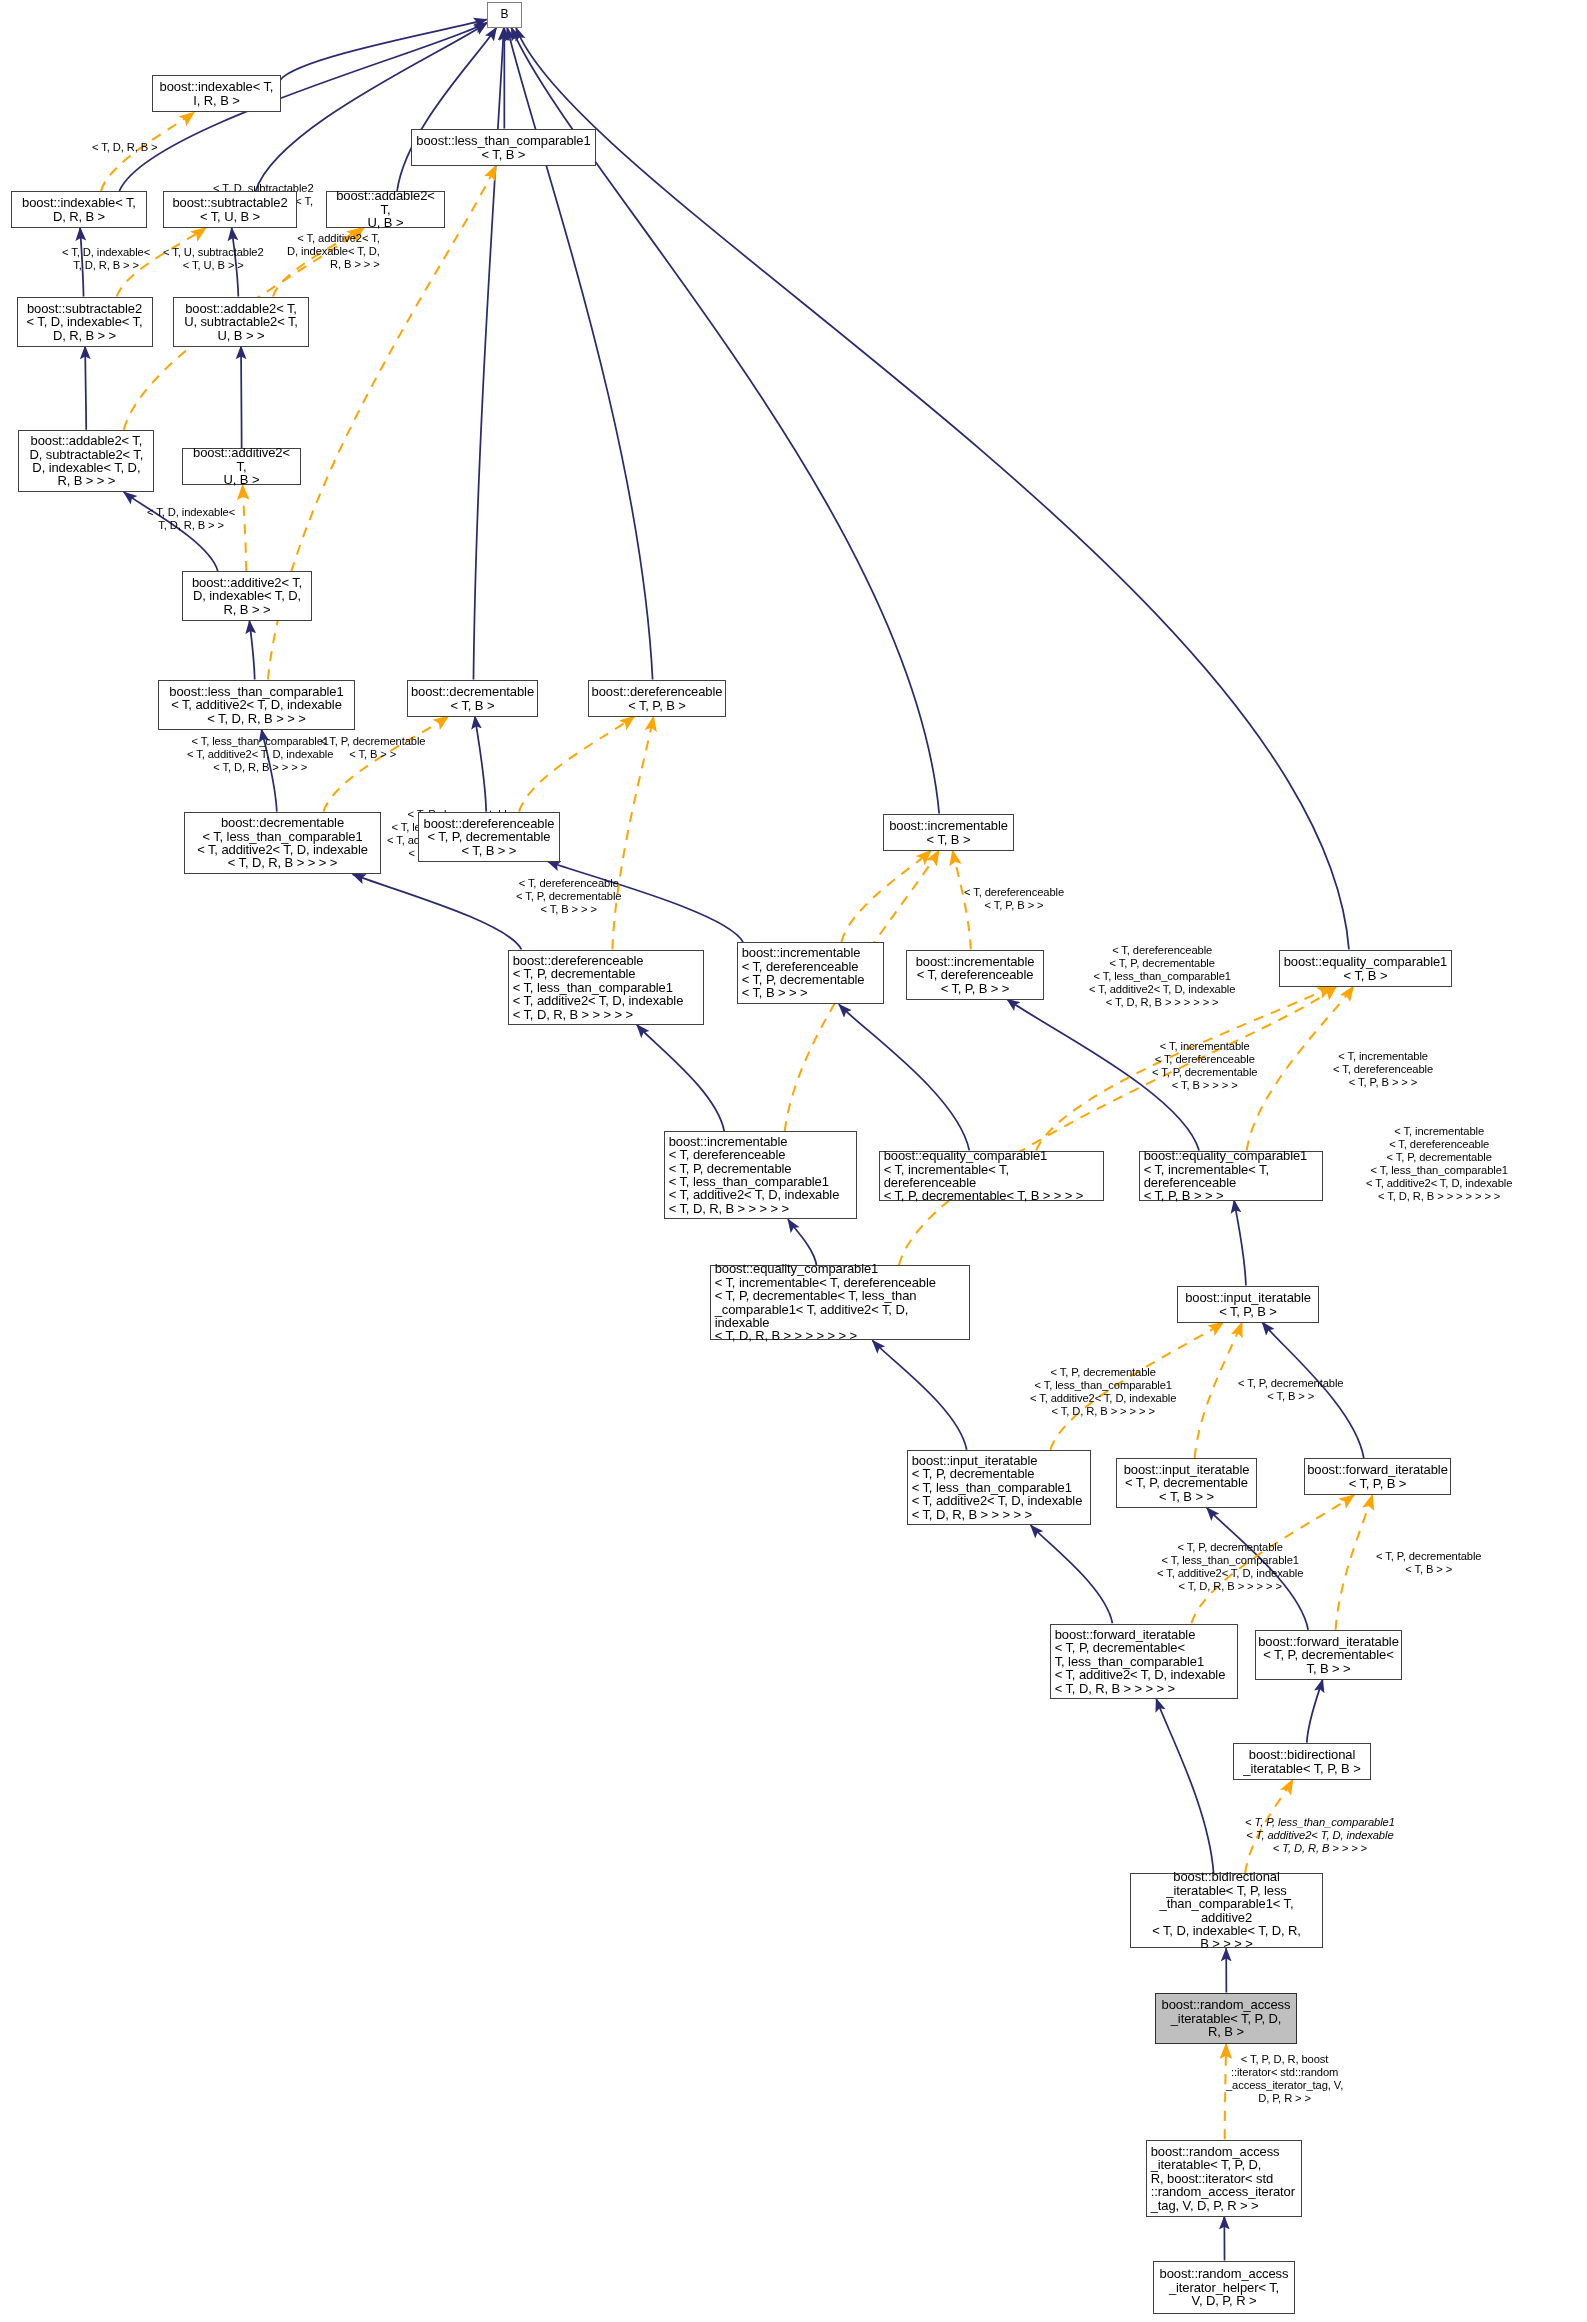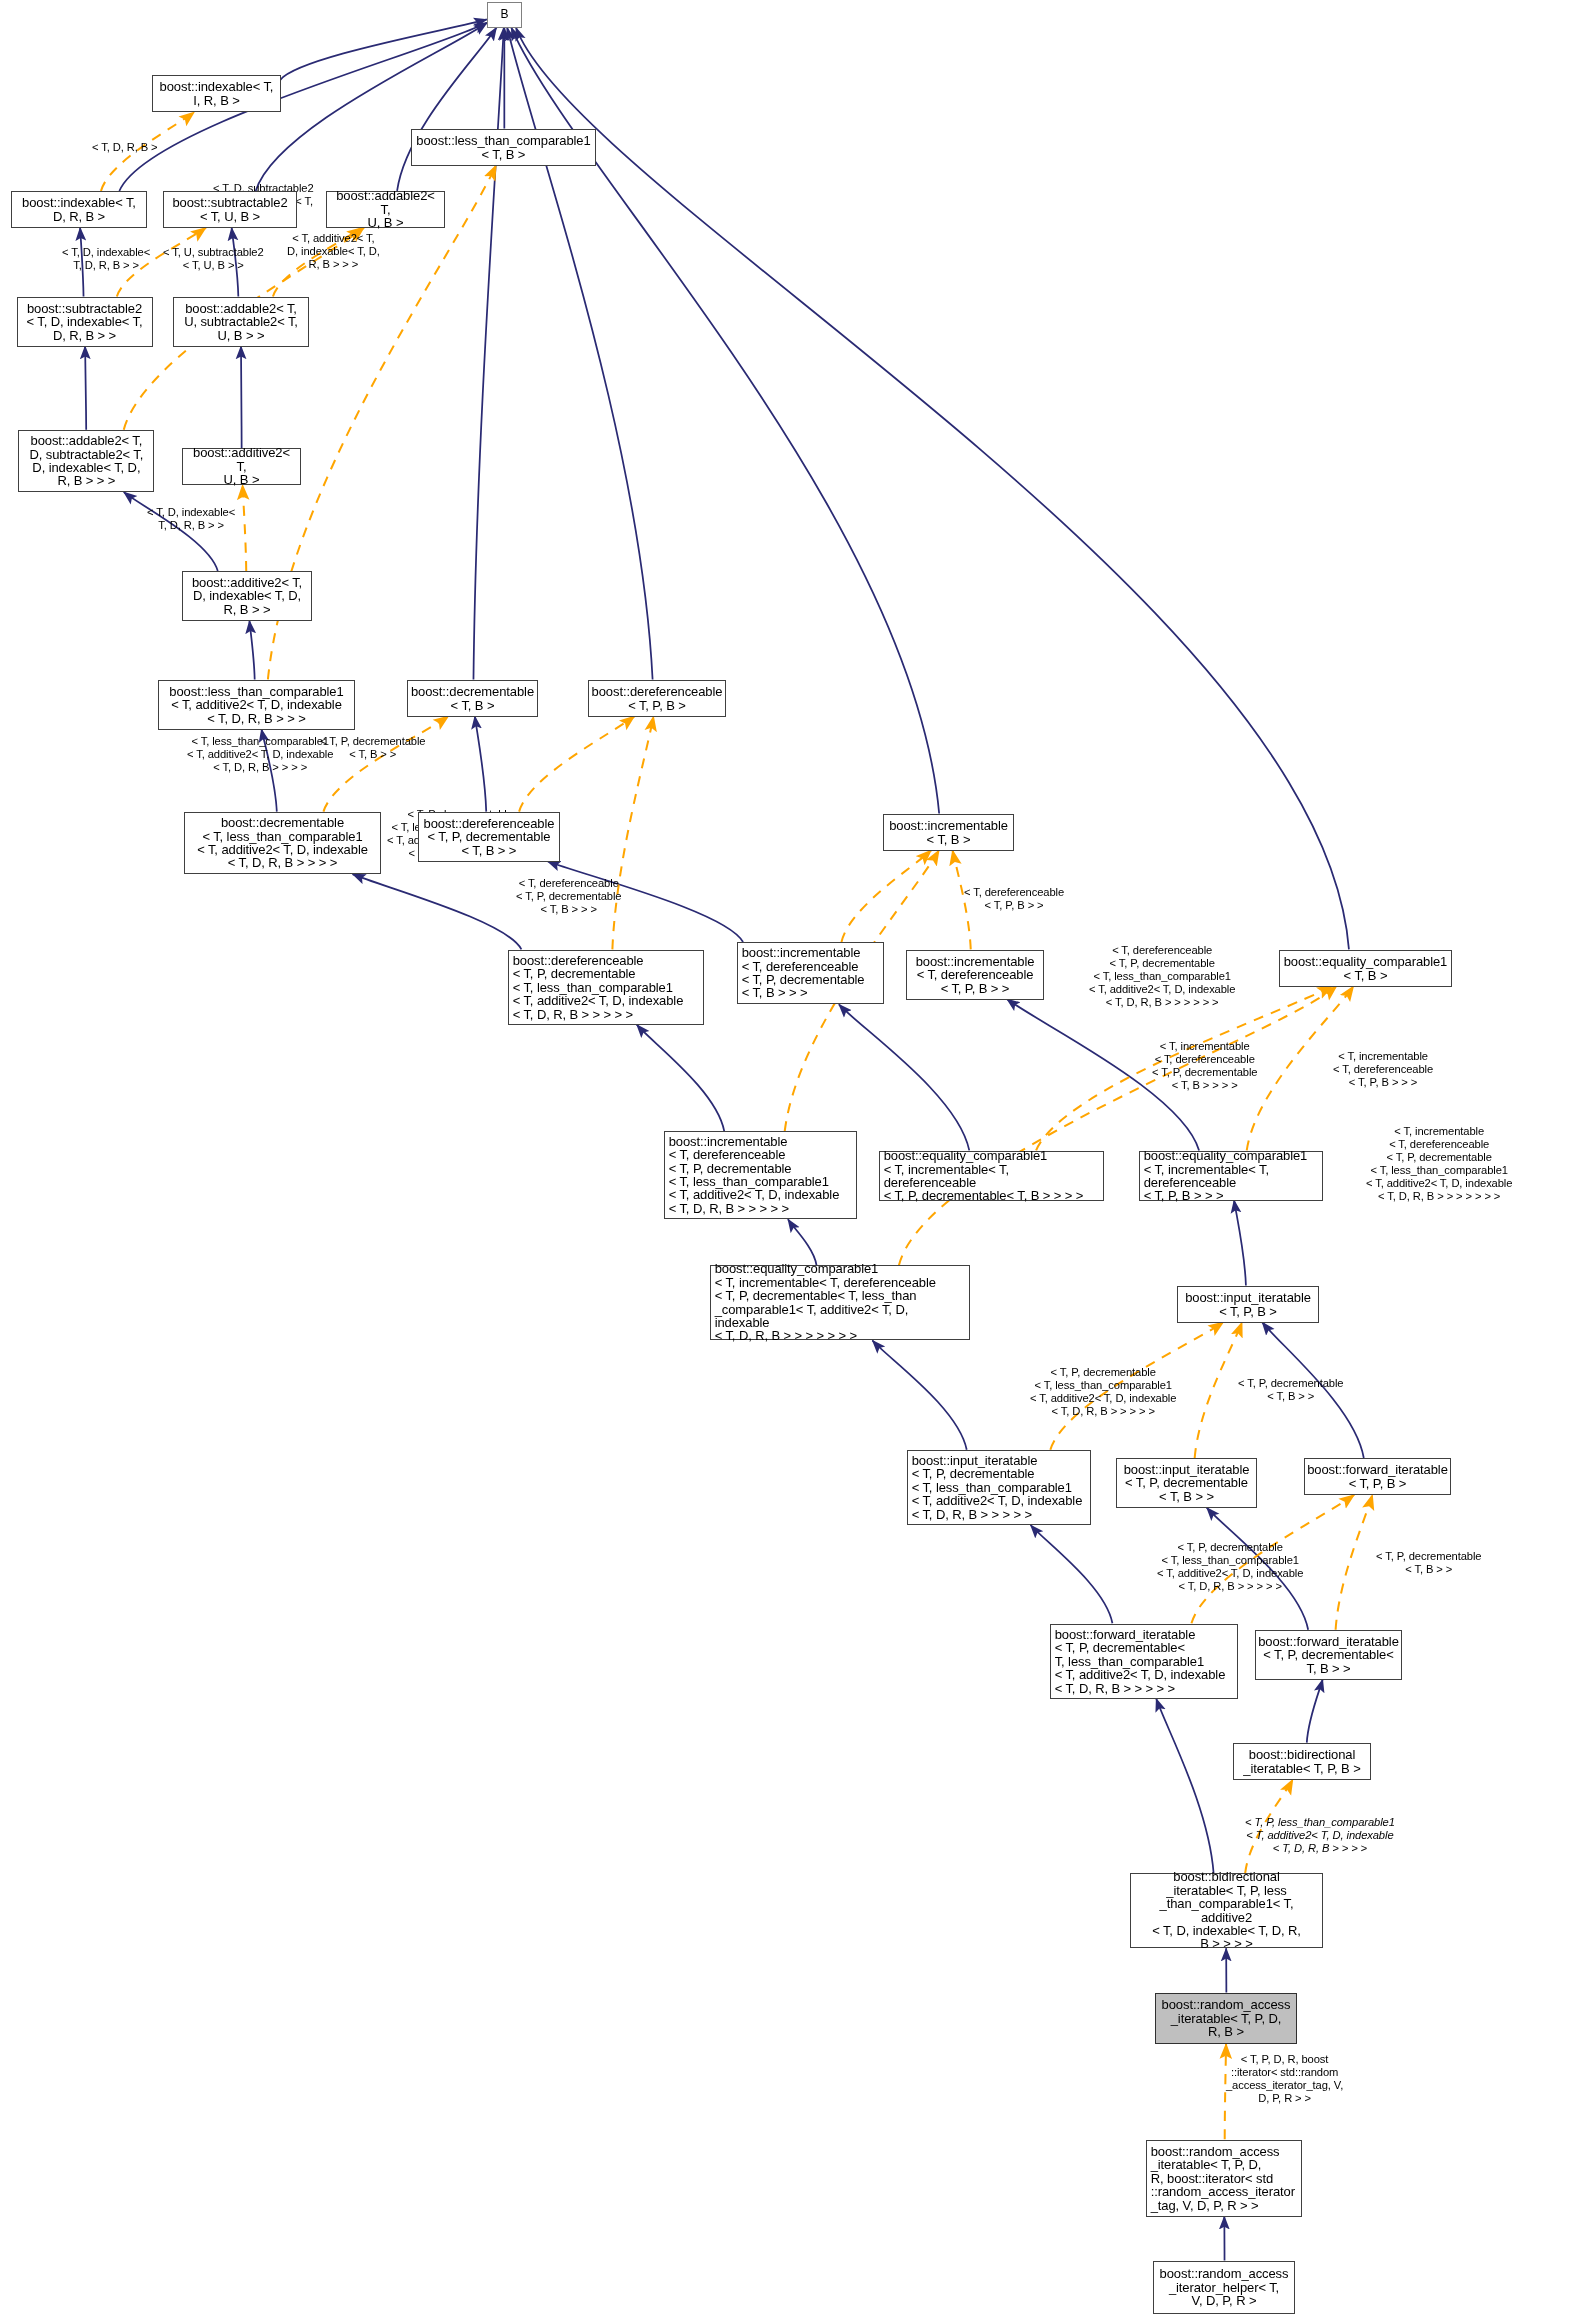--- a/index.html
+++ b/index.html
@@ -250,21 +250,21 @@
     </div>
   <div id="labels">
       <div class="elabel" style="left: 92px; top: 141px;">&lt; T, D, R, B &gt;</div>
       <div class="elabel" style="left: 62px; top: 246px;">&lt; T, D, indexable&lt;
 T, D, R, B &gt; &gt;</div>
       <div class="elabel" style="left: 163px; top: 246px;">&lt; T, U, subtractable2
 &lt; T, U, B &gt; &gt;</div>
       <div class="elabel" style="left: 213px; top: 182px;">&lt; T, D, subtractable2
 &lt; T, D, indexable&lt; T,
 D, R, B &gt; &gt; &gt;</div>
-      <div class="elabel" style="left: 287px; top: 232px;">&lt; T, additive2&lt; T,
+      <div class="elabel" style="left: 287px; top: 232px; text-align: right;">&lt; T, additive2&lt; T,
 D, indexable&lt; T, D,
 R, B &gt; &gt; &gt;</div>
       <div class="elabel" style="left: 147px; top: 506px;">&lt; T, D, indexable&lt;
 T, D, R, B &gt; &gt;</div>
       <div class="elabel" style="left: 187px; top: 735px;">&lt; T, less_than_comparable1
 &lt; T, additive2&lt; T, D, indexable
 &lt; T, D, R, B &gt; &gt; &gt; &gt;</div>
       <div class="elabel" style="left: 320px; top: 735px;">&lt; T, P, decrementable
 &lt; T, B &gt; &gt;</div>
       <div class="elabel" style="left: 387px; top: 808px;">&lt; T, P, decrementable

